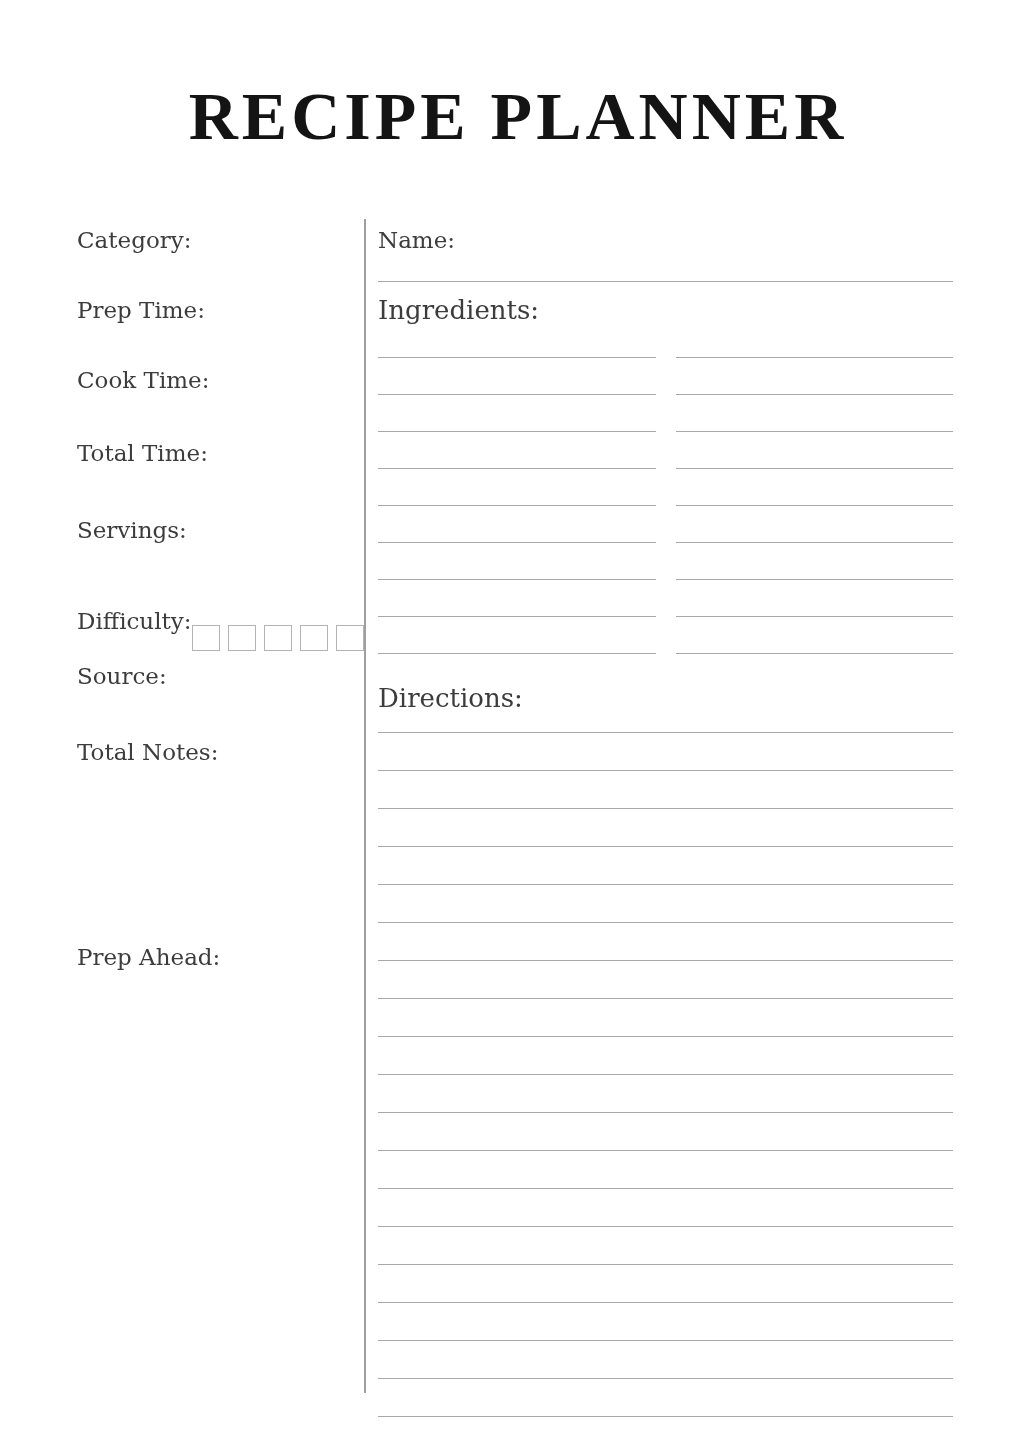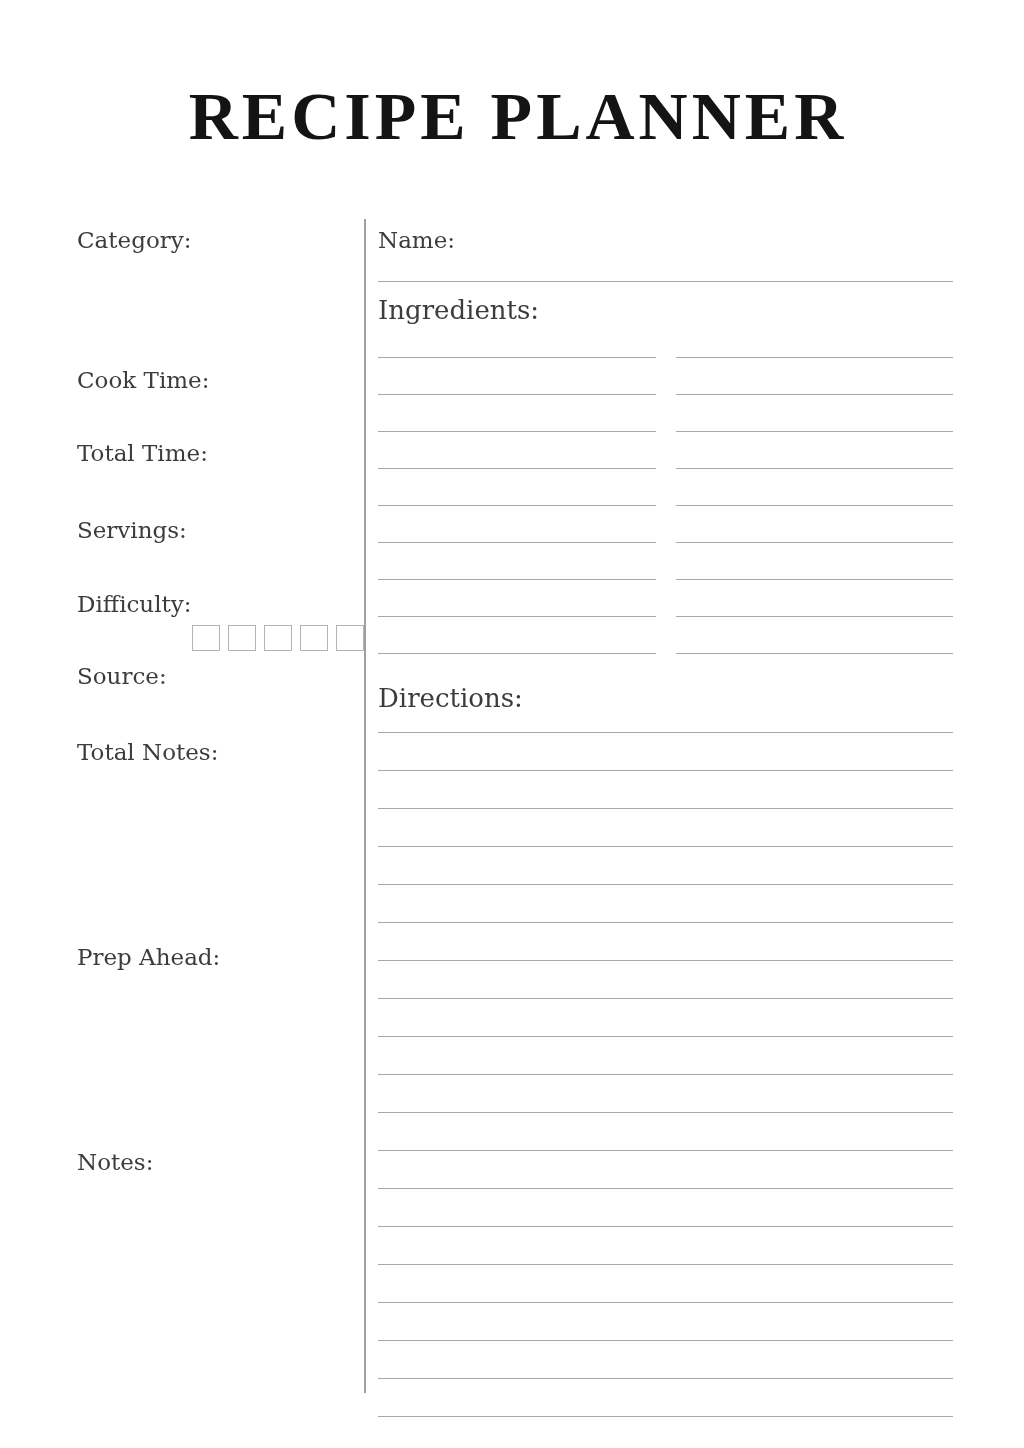--- a/index.html
+++ b/index.html
@@ -44,21 +44,21 @@
   .sec-head{font-size:26px;line-height:33px;color:var(--label-ink);}
   .rule{margin-top:auto;height:0;border-bottom:1.5px solid var(--rule-line);}
 
   
   .field{display:flex;flex-direction:row;}
   .f-category   {margin-top:8px; height:57px;}
   .f-prep-time  {margin-top:13px;height:60px;}
   .f-cook-time  {margin-top:10px;height:64px;}
   .f-total-time {margin-top:9px; height:65px;}
   .f-servings   {margin-top:12px;height:62px;}
-  .f-difficulty {margin-top:12px;height:61px;}
+  .f-difficulty {margin-top:12px;height:61px;align-items:center;}
   .f-source     {margin-top:11px;height:61px;}
   .f-total-needed{margin-top:15px;height:178px;}
   .f-prep-ahead {margin-top:27px;height:185px;}
   .f-notes      {margin-top:20px;height:250px;}
 
   
   .cbox-row{
     display:flex;gap:8px;align-self:flex-end;
     margin:-12px 2px 0 0;
   }
@@ -87,20 +87,21 @@
   <div class="divider"></div>
 
   <section class="left-col">
 
     <div class="field f-category">
       <span class="label">Category:</span>
       <div class="rule"></div>
     </div>
 
     <div class="field f-prep-time">
+      <span class="label">Prep Time:</span>
       <div class="rule"></div>
     </div>
 
     <div class="field f-cook-time">
       <span class="label">Cook Time:</span>
       <div class="rule"></div>
     </div>
 
     <div class="field f-total-time">
       <span class="label">Total Time:</span>
@@ -133,21 +134,20 @@
       <span class="label">Total Notes:</span>
       <div class="rule"></div>
     </div>
 
     <div class="field f-prep-ahead">
       <span class="label">Prep Ahead:</span>
       <div class="rule"></div>
     </div>
 
     <div class="field f-notes">
-      <span class="label">Notes:</span>
       <div class="rule"></div>
     </div>
 
   </section>
 
   <section class="right-col">
 
     <div class="name-field">
       <span class="label">Name:</span>
       <div class="rule"></div>

